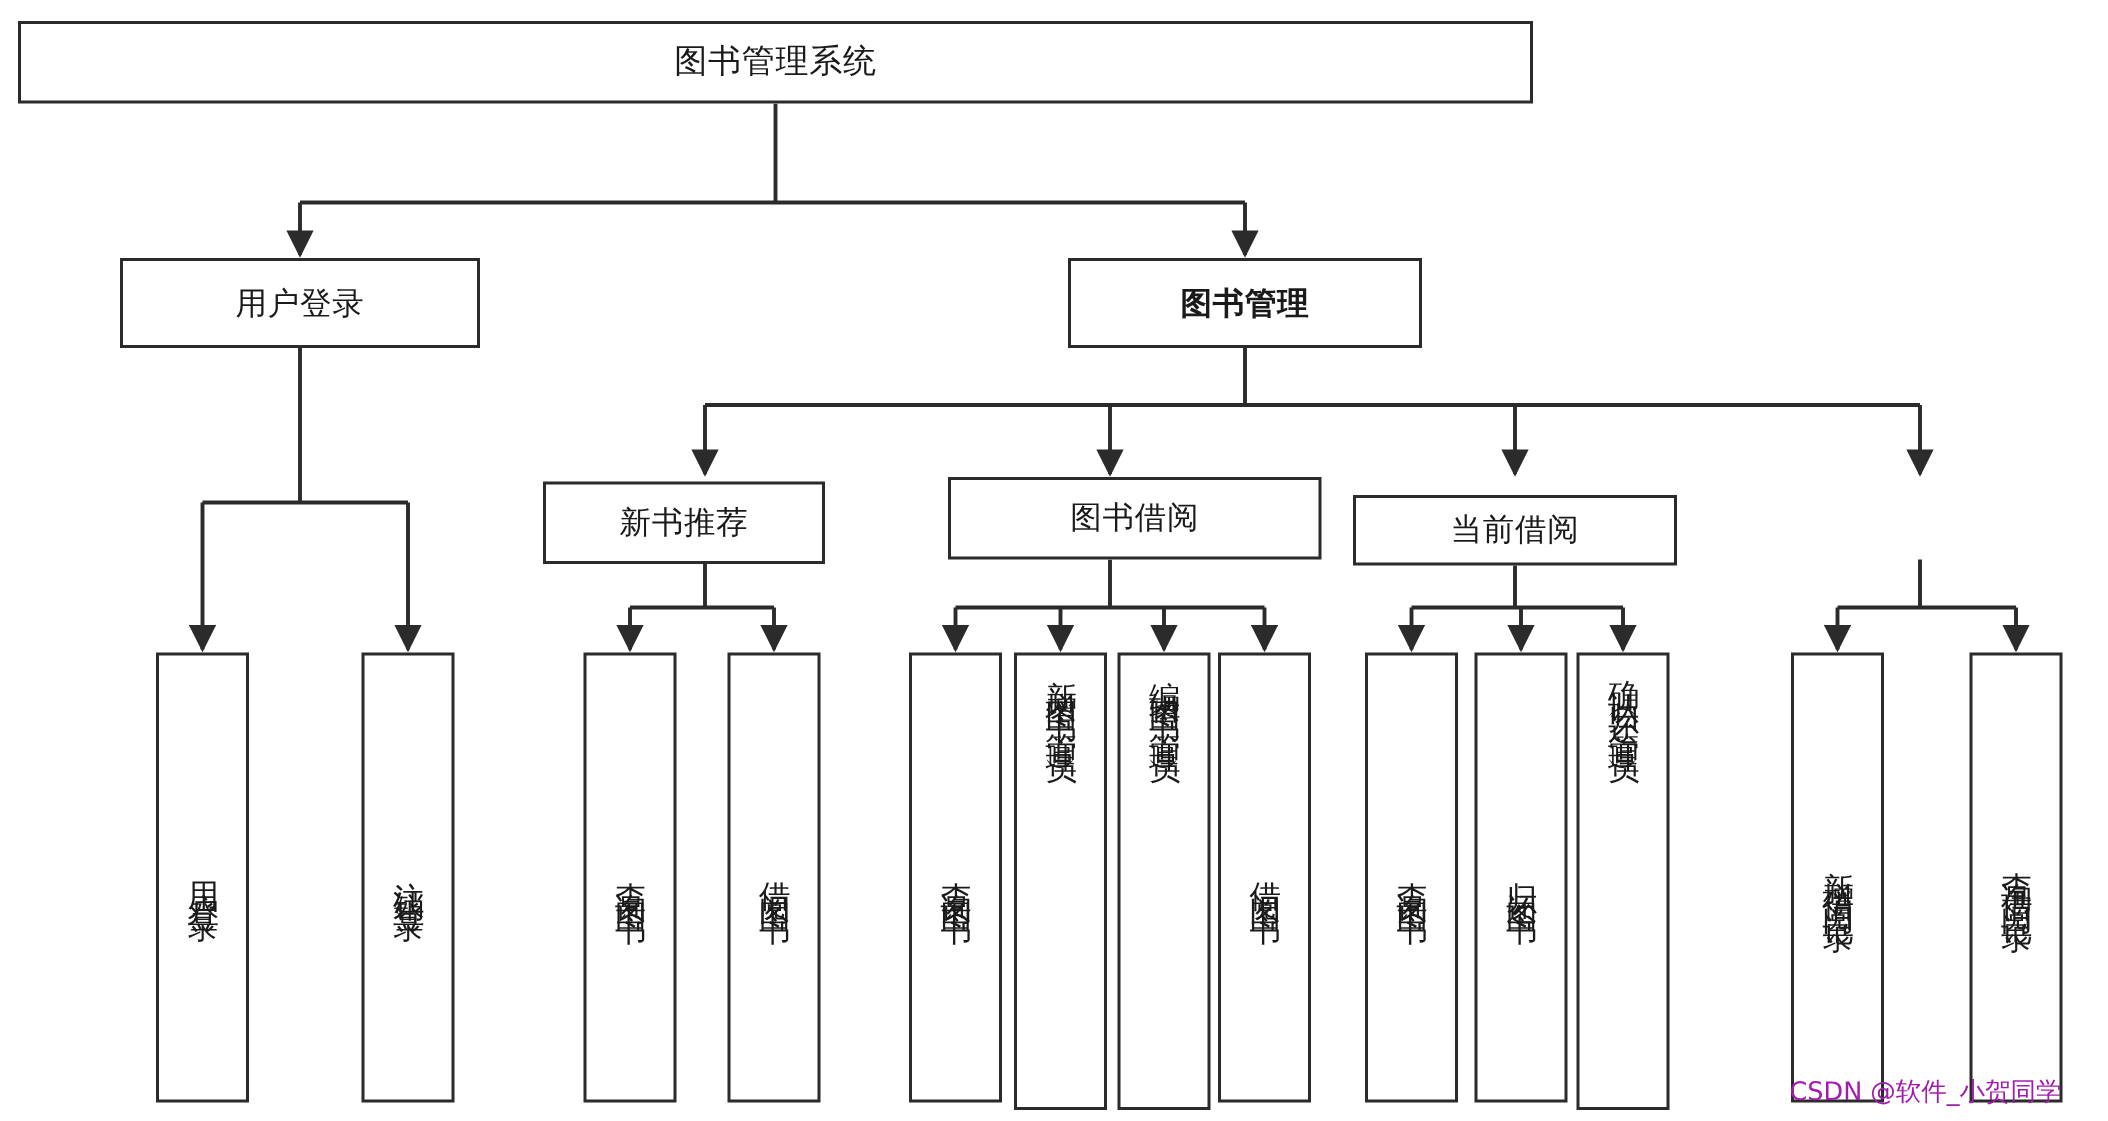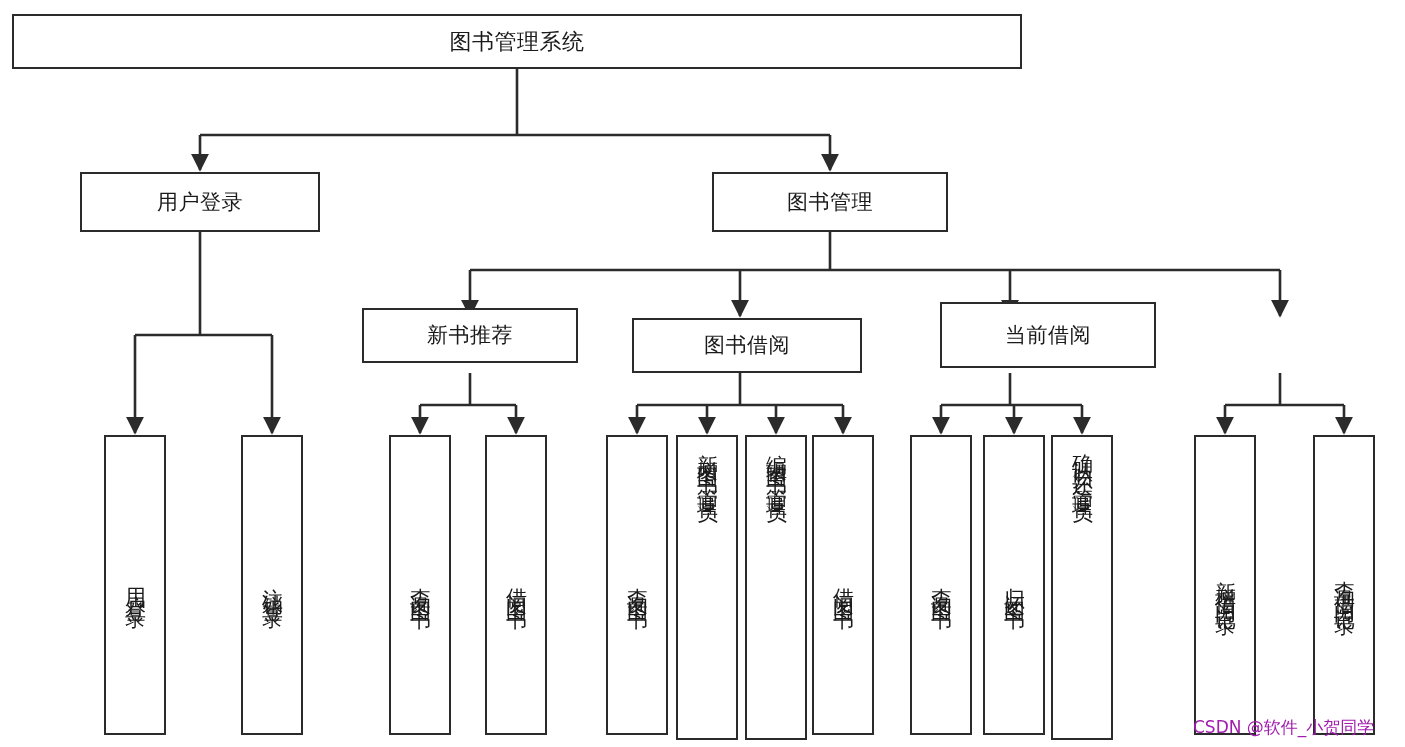--- a/index.html
+++ b/index.html
@@ -123,33 +123,33 @@
   </svg>
 
   <div class="node root horiz" style="left: 12px; top: 14px; width: 1010px; height: 55px;">
     <span class="node-label">图书管理系统</span>
   </div>
 
   <div class="node horiz" style="left: 80px; top: 172px; width: 240px; height: 60px;">
     <span class="node-label">用户登录</span>
   </div>
 
-  <div class="node horiz" style="left: 712px; top: 172px; width: 236px; height: 60px;">
+  <div class="node horiz" style="left: 712px; top: 172px; width: 236px; height: 60px; font-weight: bold;">
     <span class="node-label">图书管理</span>
   </div>
 
-  <div class="node horiz" style="left: 362px; top: 308px; width: 216px; height: 55px;">
+  <div class="node horiz" style="left: 362px; top: 321px; width: 188px; height: 55px;">
     <span class="node-label">新书推荐</span>
   </div>
 
-  <div class="node horiz" style="left: 632px; top: 318px; width: 230px; height: 55px;">
+  <div class="node horiz" style="left: 632px; top: 318px; width: 249px; height: 55px;">
     <span class="node-label">图书借阅</span>
   </div>
 
-  <div class="node horiz" style="left: 902px; top: 302px; width: 216px; height: 66px; margin-left: 38px;">
+  <div class="node horiz" style="left: 902px; top: 330px; width: 216px; height: 47px;">
     <span class="node-label">当前借阅</span>
   </div>
 
 
   <div class="node vert centered" style="left: 104px; top: 435px; width: 62px; height: 300px;">
     <span class="node-label">用户登录</span>
   </div>
 
   <div class="node vert centered" style="left: 241px; top: 435px; width: 62px; height: 300px;">
     <span class="node-label">注销登录</span>

